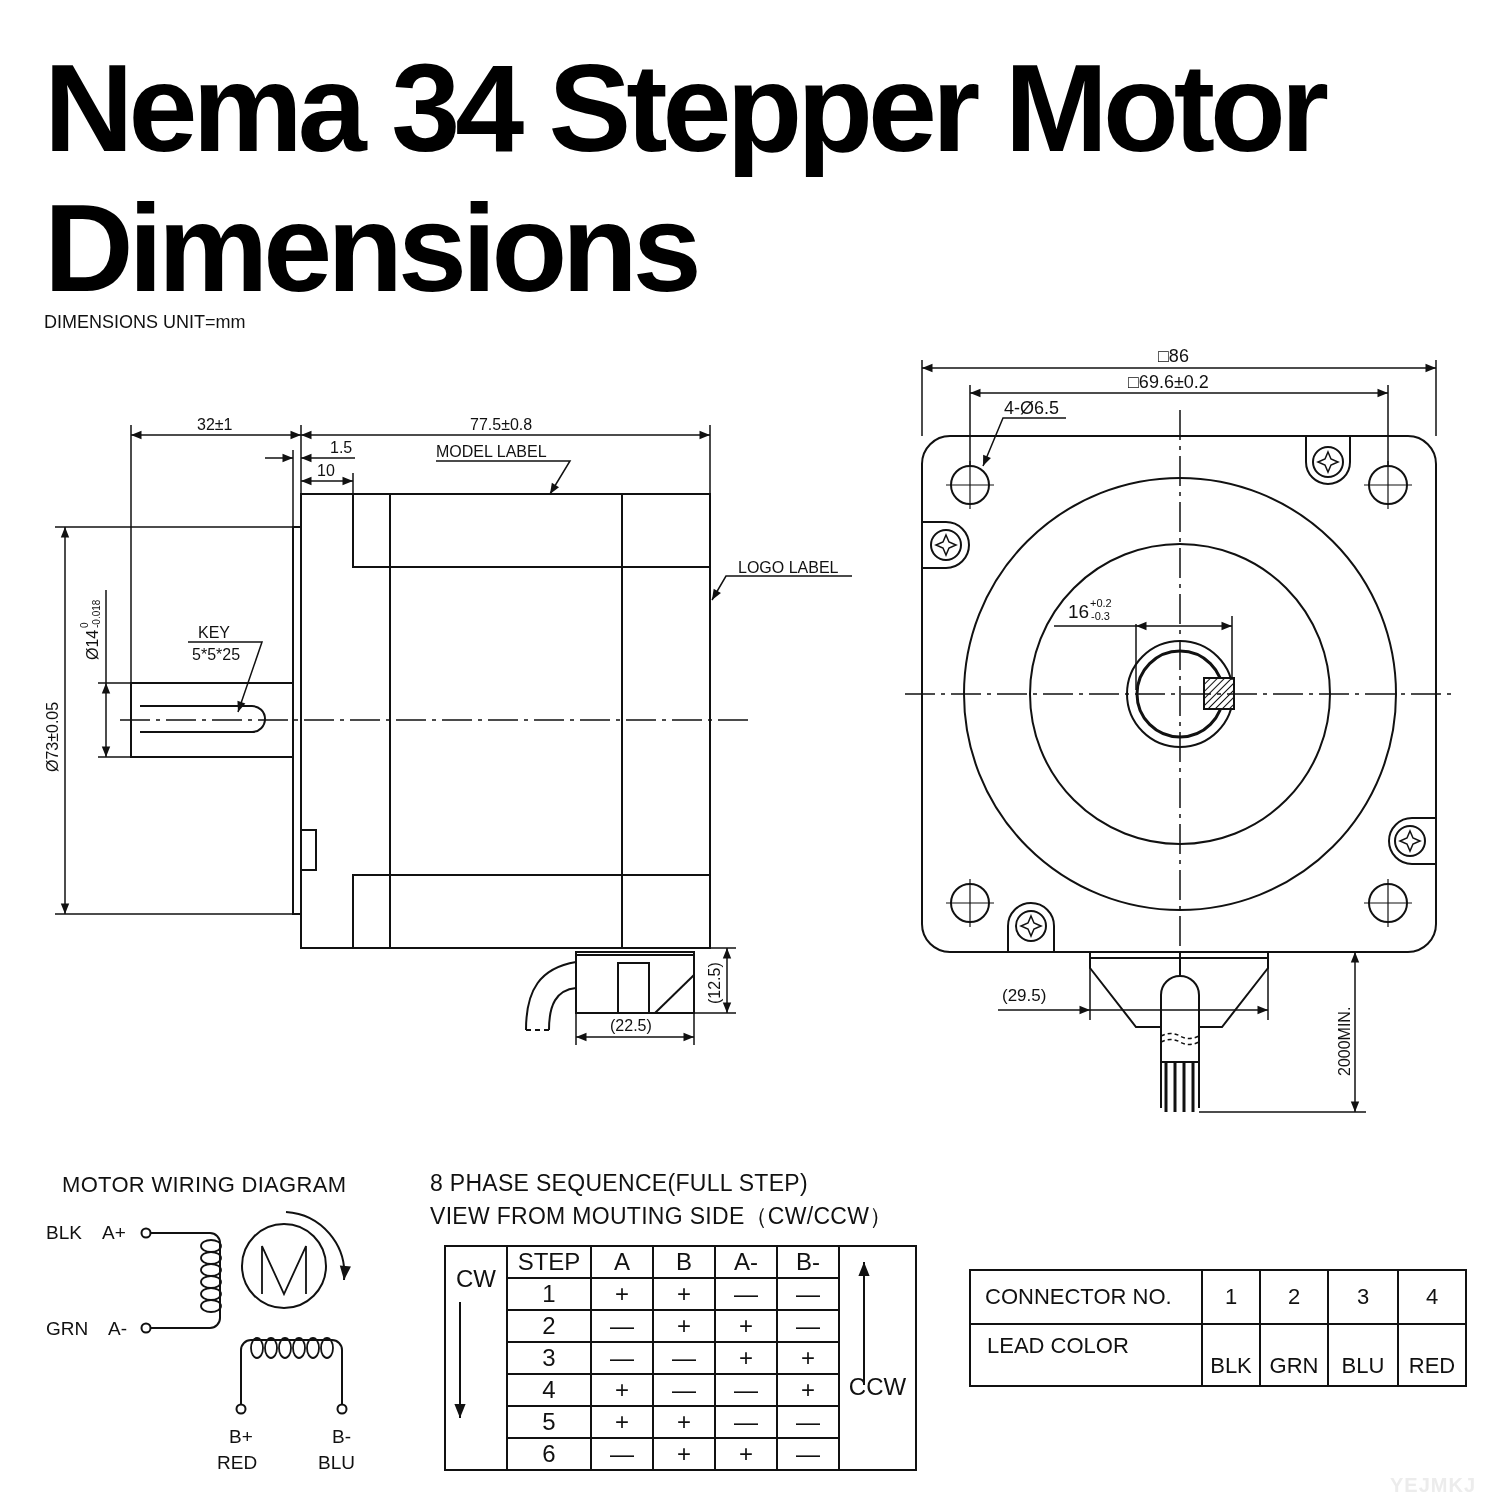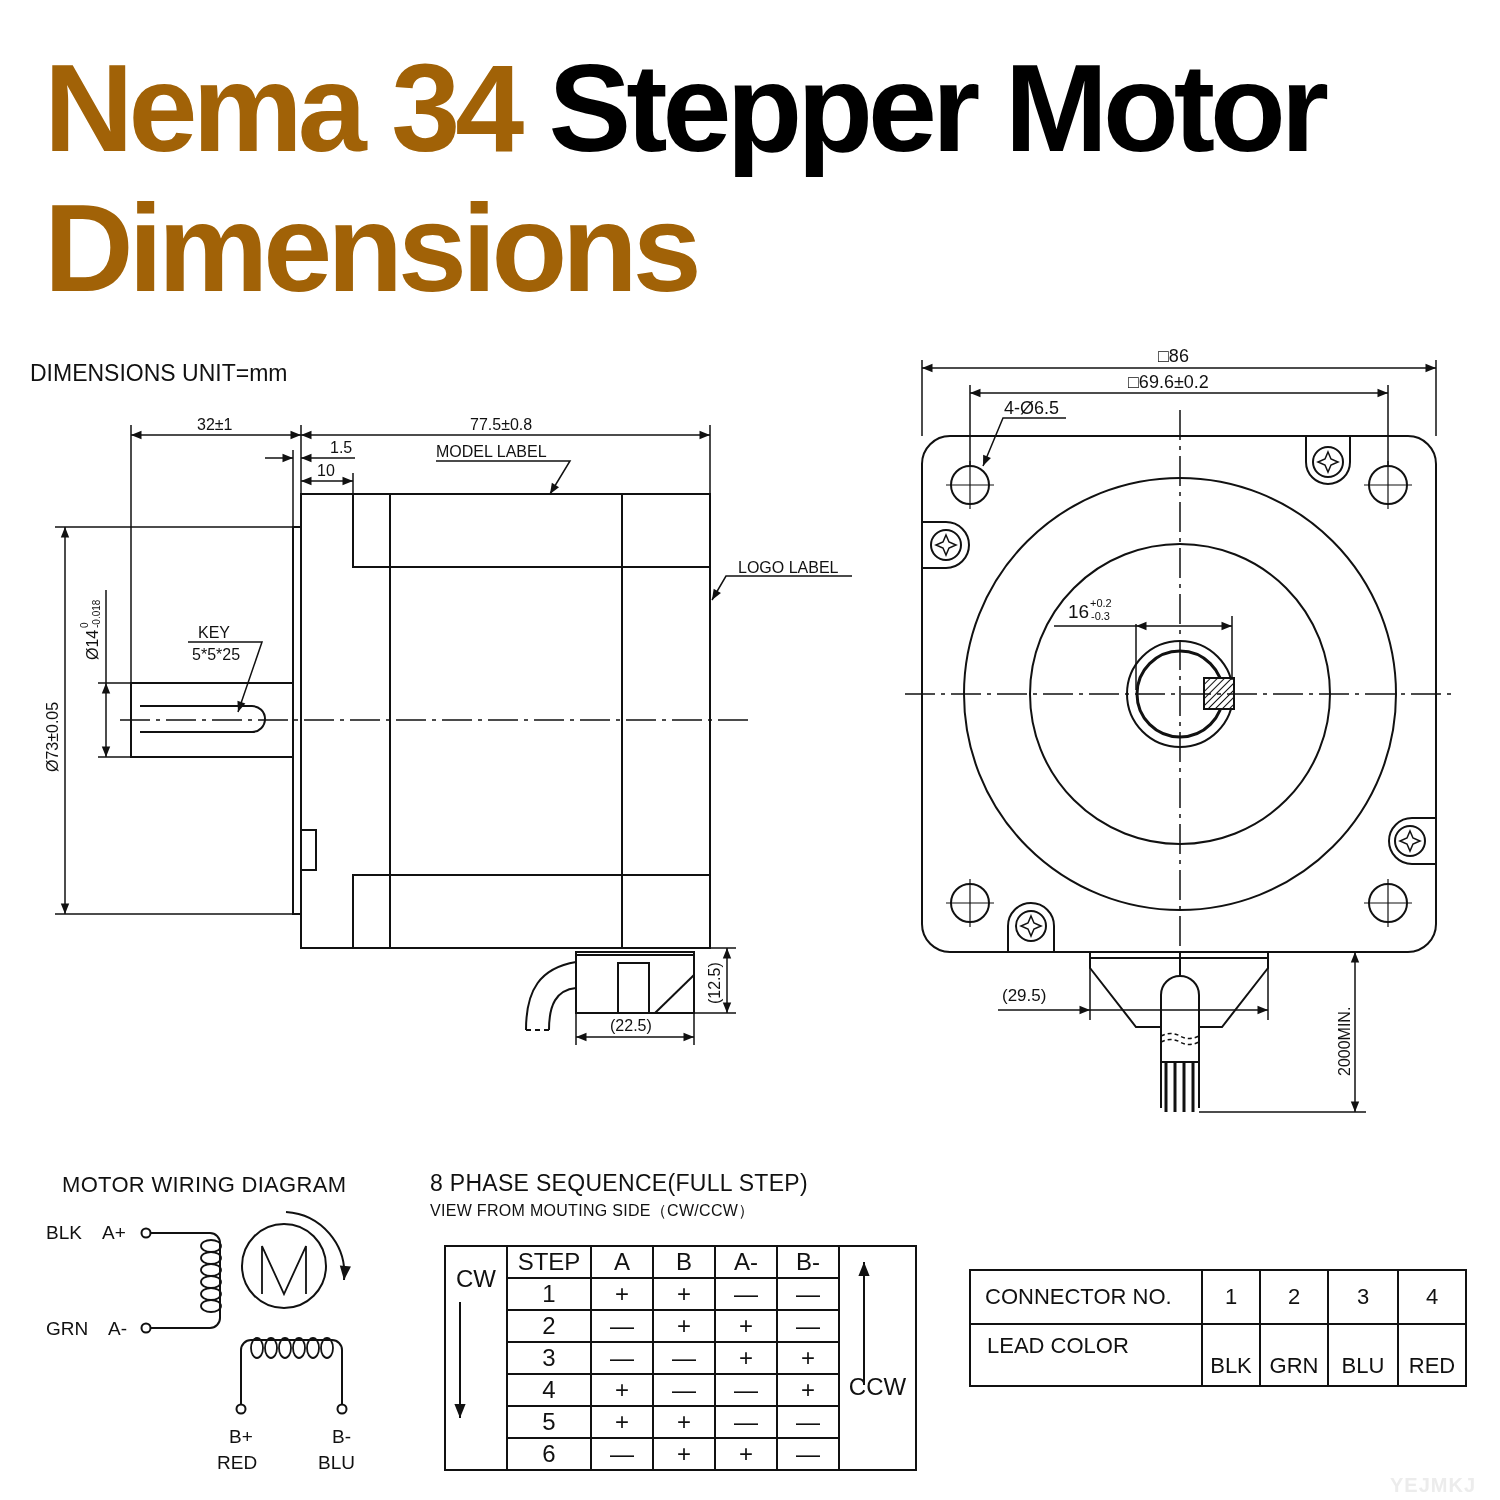--- a/index.html
+++ b/index.html
@@ -1,22 +1,22 @@
 <!DOCTYPE html>
 <html><head>
 <meta charset="utf-8">
 <style>
   html,body{margin:0;padding:0;background:#fff;}
   body{width:1500px;height:1500px;position:relative;overflow:hidden;font-family:"Liberation Sans",sans-serif;color:#111;}
   .title{position:absolute;left:44px;font-weight:bold;letter-spacing:-5px;line-height:1;}
   .t1{top:46px;font-size:124px;}
   .t2{top:186px;font-size:124px;}
-  .orange{color:#a16207;}
+  .orange{color:#000000;}
   .dark{color:#000000;}
-  .unit{position:absolute;left:30px;top:312px;font-size:23px;margin-top:48px;}
+  .unit{position:absolute;left:44px;top:312px;font-size:18px;}
   svg{position:absolute;left:0;top:0;}
   svg text{font-family:"Liberation Sans",sans-serif;fill:#111;}
   .sec-title{position:absolute;font-size:22px;letter-spacing:0.3px;}
   table.seq{position:absolute;left:444px;top:1245px;border-collapse:collapse;font-size:24px;}
   table.seq td{border:2px solid #111;text-align:center;height:30px;padding:0;}
   table.conn{position:absolute;left:969px;top:1269px;border-collapse:collapse;font-size:22px;}
   table.conn td{border:2px solid #111;text-align:center;height:52px;padding:0;margin-left:17px;}
   .watermark{position:absolute;left:1390px;top:1474px;font-size:20px;font-weight:bold;color:#ececec;letter-spacing:1px;}
 </style>
 </head>
@@ -253,21 +253,21 @@
   <text x="217" y="1469" font-size="19">RED</text>
   <text x="332" y="1443" font-size="19">B-</text>
   <text x="318" y="1469" font-size="19">BLU</text>
 
   <line x1="460" y1="1302" x2="460" y2="1418" stroke="#111" stroke-width="2" marker-end="url(#arr)"></line>
   <line x1="864" y1="1385" x2="864" y2="1262" stroke="#111" stroke-width="2" marker-end="url(#arr)"></line>
 </svg>
 
 <div class="sec-title" style="left:62px;top:1172px;">MOTOR WIRING  DIAGRAM</div>
 <div class="sec-title" style="left:430px;top:1170px;font-size:23px;">8 PHASE SEQUENCE(FULL STEP)</div>
-<div class="sec-title" style="left:430px;top:1201px;font-size:16px;text-align:right;">VIEW FROM MOUTING SIDE（CW/CCW）</div>
+<div class="sec-title" style="left:430px;top:1201px;font-size:23px;text-align:right;">VIEW FROM MOUTING SIDE（CW/CCW）</div>
 
 <table class="seq">
   <tbody>
       <tr>
     <td rowspan="7" style="width:60px;vertical-align:top;padding-top:18px;"><span>CW</span></td>
     <td style="width:82px;">STEP</td>
     <td style="width:60px;">A</td>
     <td style="width:60px;">B</td>
     <td style="width:60px;">A-</td>
     <td style="width:60px;">B-</td>

